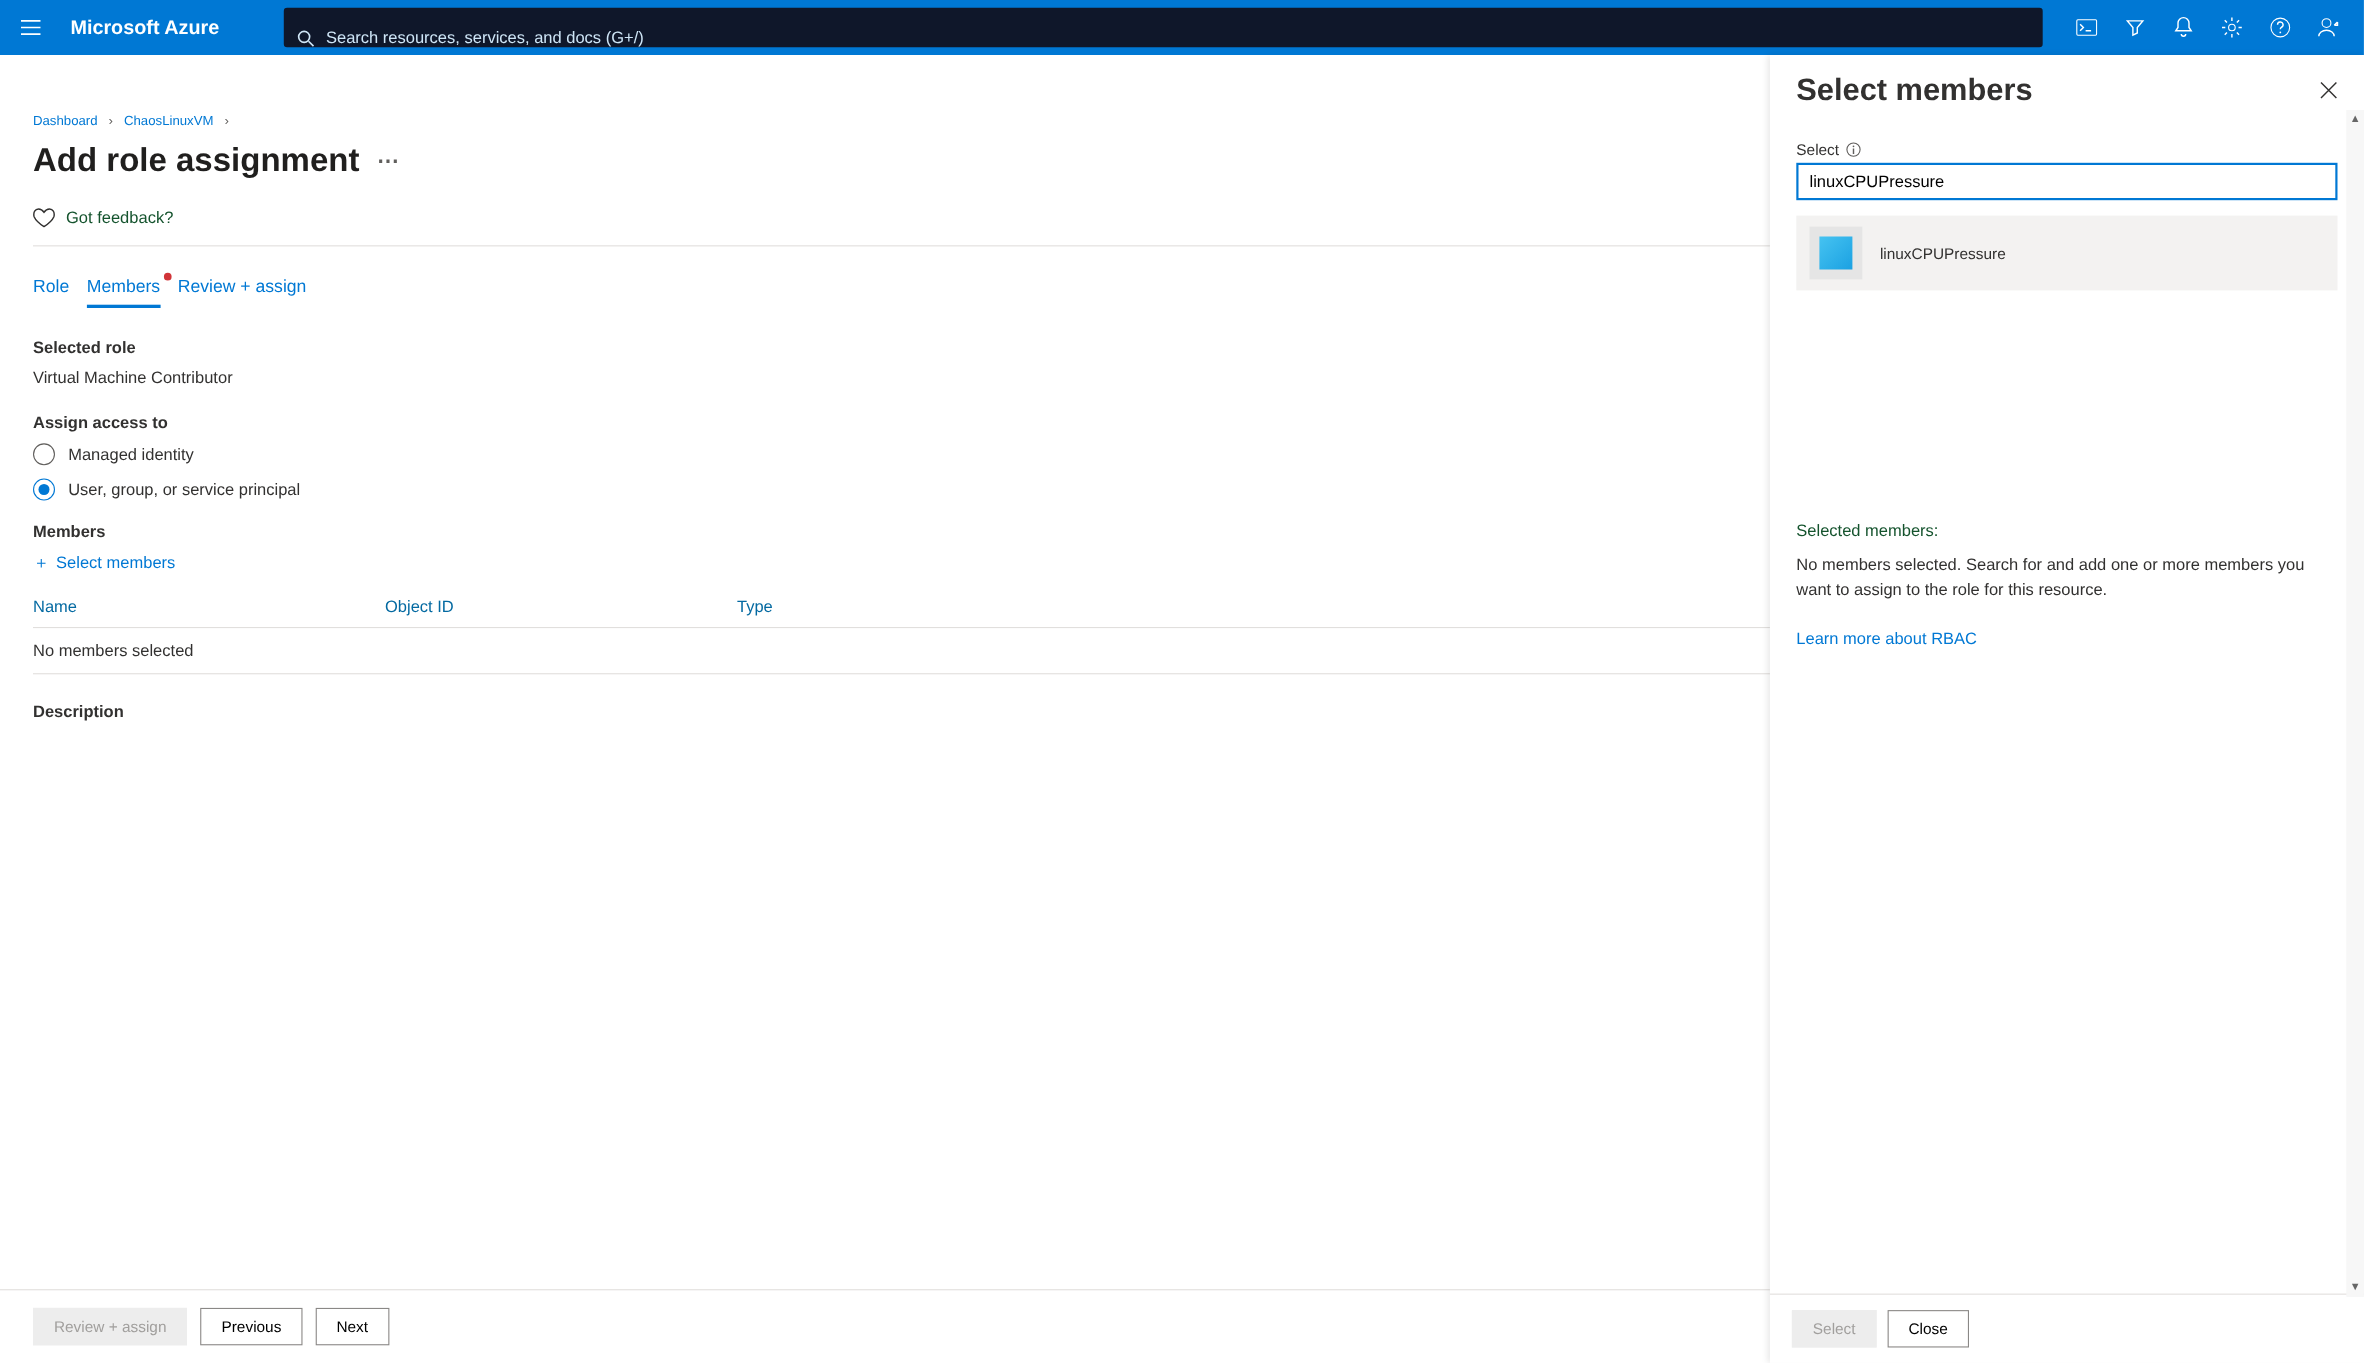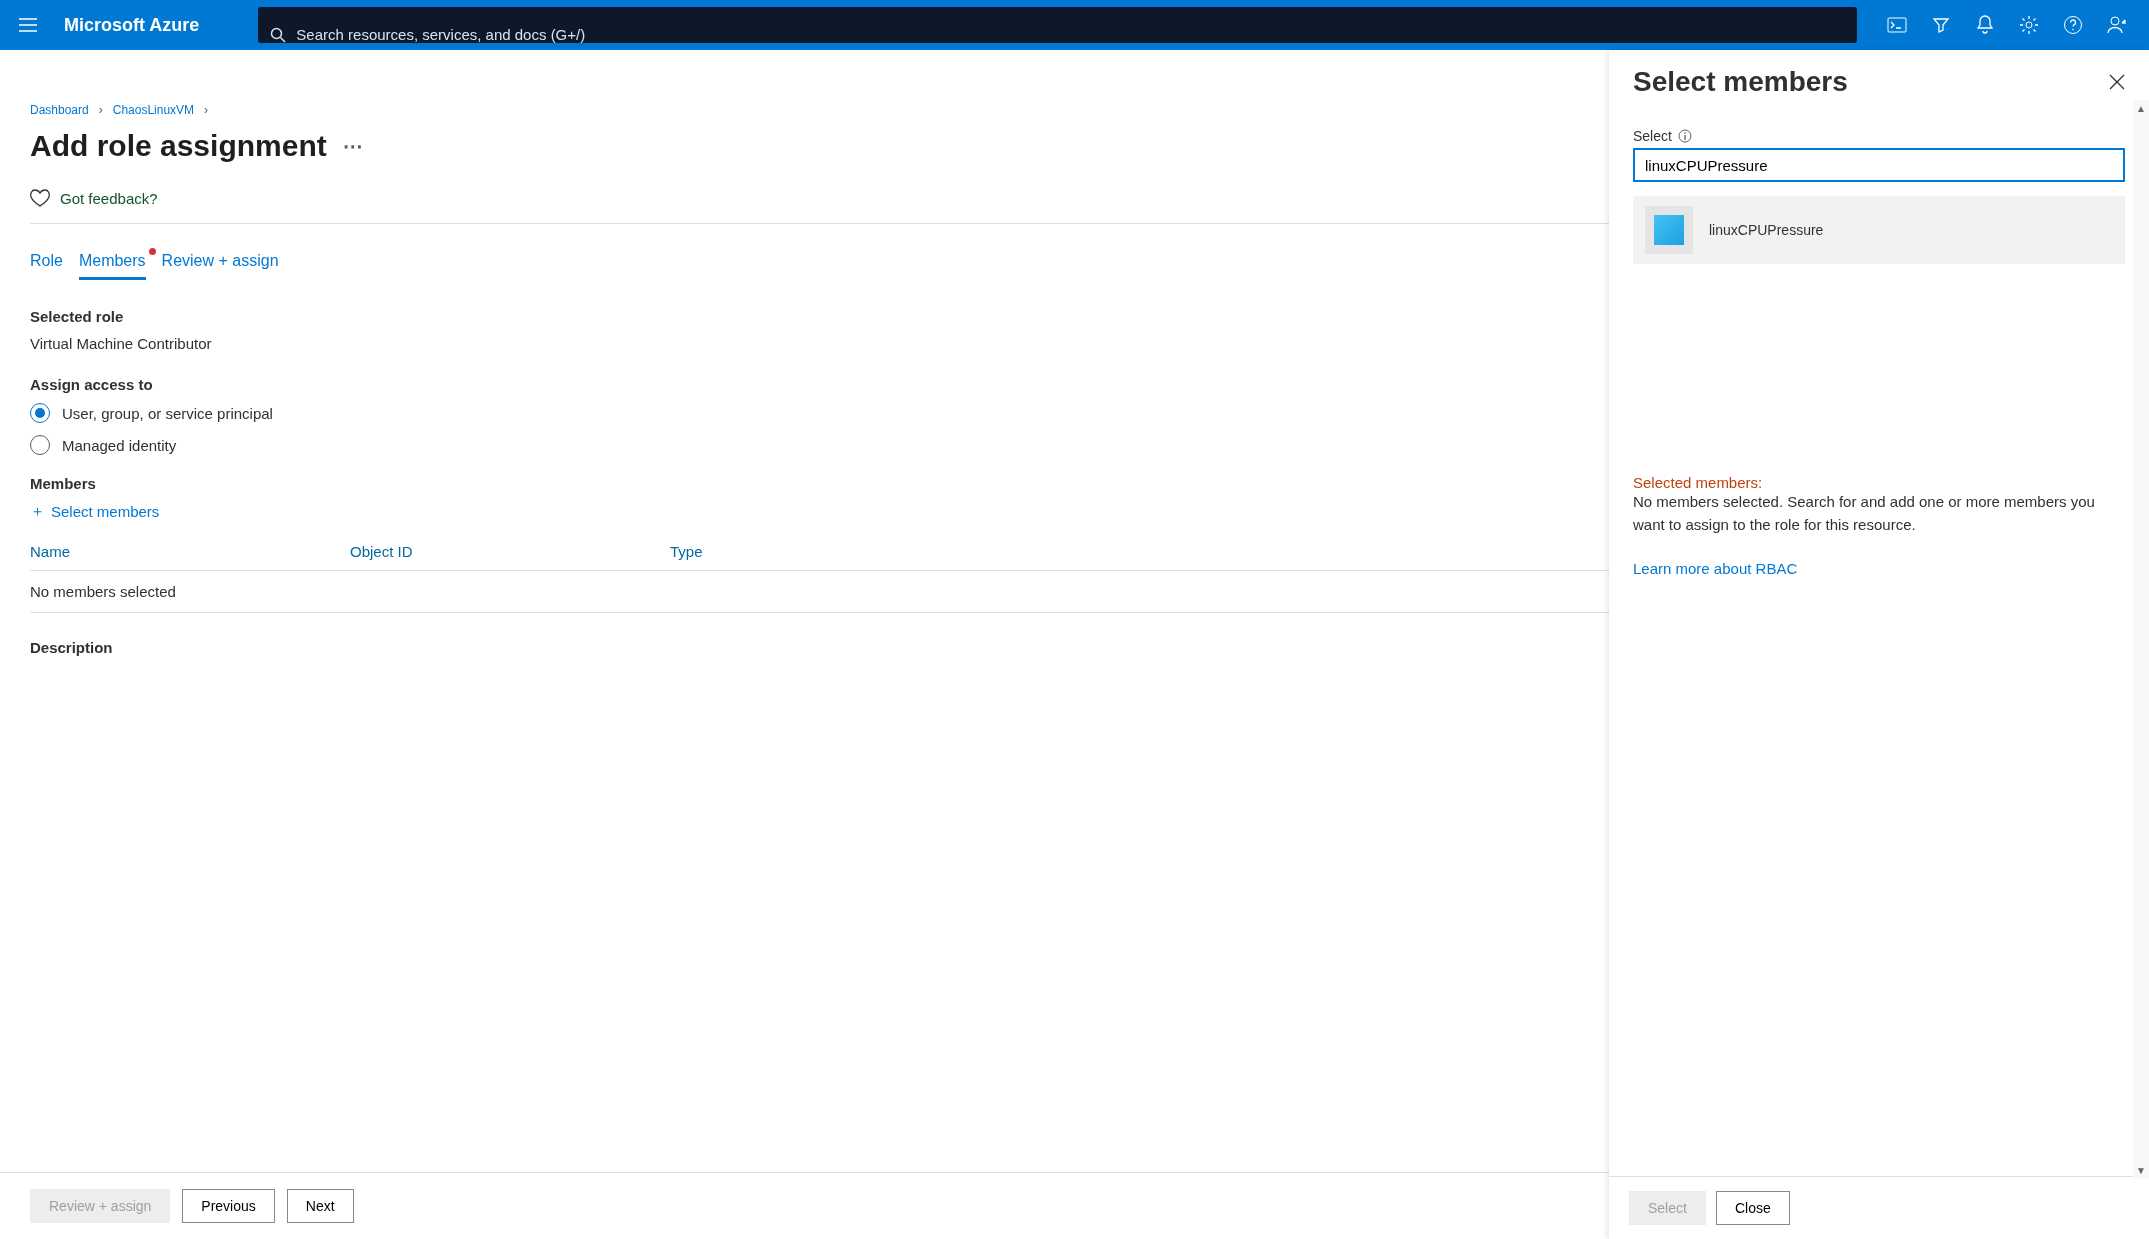--- a/index.html
+++ b/index.html
@@ -53,21 +53,21 @@
   .panel { position:absolute; top:0; right:0; bottom:0; width:540px; background:#fff; box-shadow:-2px 0 6px rgba(0,0,0,.1); display:flex; flex-direction:column; }
   .panel-head { display:flex; align-items:center; justify-content:space-between; padding:16px 24px 8px 24px; }
   .panel-title { font-size:28px; font-weight:600; }
   .panel-body { padding: 22px 24px; flex:1; position:relative; }
   .field-label { font-size:14px; color:#323130; display:flex; align-items:center; gap:6px; margin-bottom:4px;}
   .field-input { width:100%; height:34px; border:2px solid #0078d4; padding:0 10px; font-size:15px; outline:none; }
   .result { margin-top:14px; background:#f3f2f1; padding:10px 12px; display:flex; align-items:center; gap:16px; cursor:pointer;}
   .thumb{ width:48px; height:48px; background:#e5e5e5; display:flex; align-items:center; justify-content:center;}
   .thumbin{ width:30px; height:30px; background:linear-gradient(135deg,#46c3f1,#1ba1e2);}
   .selmem { margin-top:210px; font-size:15px;}
-  .selmem-title{ color:#c2410c; margin-bottom:0;}
+  .selmem-title{ color:#14532d; margin-bottom:12px;}
   .selmem-text{ color:#323130; line-height:1.5;}
   .lrnlink{ color:#0078d4; margin-top:24px; display:inline-block; font-size:15px;}
   .panel-foot { border-top:1px solid #e1dfdd; padding:14px 20px; display:flex; gap:10px;}
   .scrollbar{ position:absolute; right:0; top:50px; bottom:60px; width:16px; display:flex; flex-direction:column; align-items:center; justify-content:space-between; background:#f7f7f7;}
   .sb-arrow{ font-size:10px; color:#666; padding:3px;}
   svg { display:block; }
 </style>
 </head>
 <body>
 
@@ -152,26 +152,26 @@
       </div>
       <div class="tab">Review + assign</div>
     </div>
 
     <div class="section">
       <div class="sec-label">Selected role</div>
       <div class="sec-value">Virtual Machine Contributor</div>
 
       <div class="sec-label">Assign access to</div>
       <div class="radio-row">
+        <span class="radio"></span>
+        <span>Managed identity</span>
+      </div>
+      <div class="radio-row">
         <span class="radio sel"></span>
         <span>User, group, or service principal</span>
-      </div>
-      <div class="radio-row">
-        <span class="radio"></span>
-        <span>Managed identity</span>
       </div>
 
       <div class="sec-label" style="margin-top:20px">Members</div>
       <div class="addlink">
         <span>＋</span>
         <span>Select members</span>
       </div>
 
       <div class="tbl">
         <div class="tbl-head">

